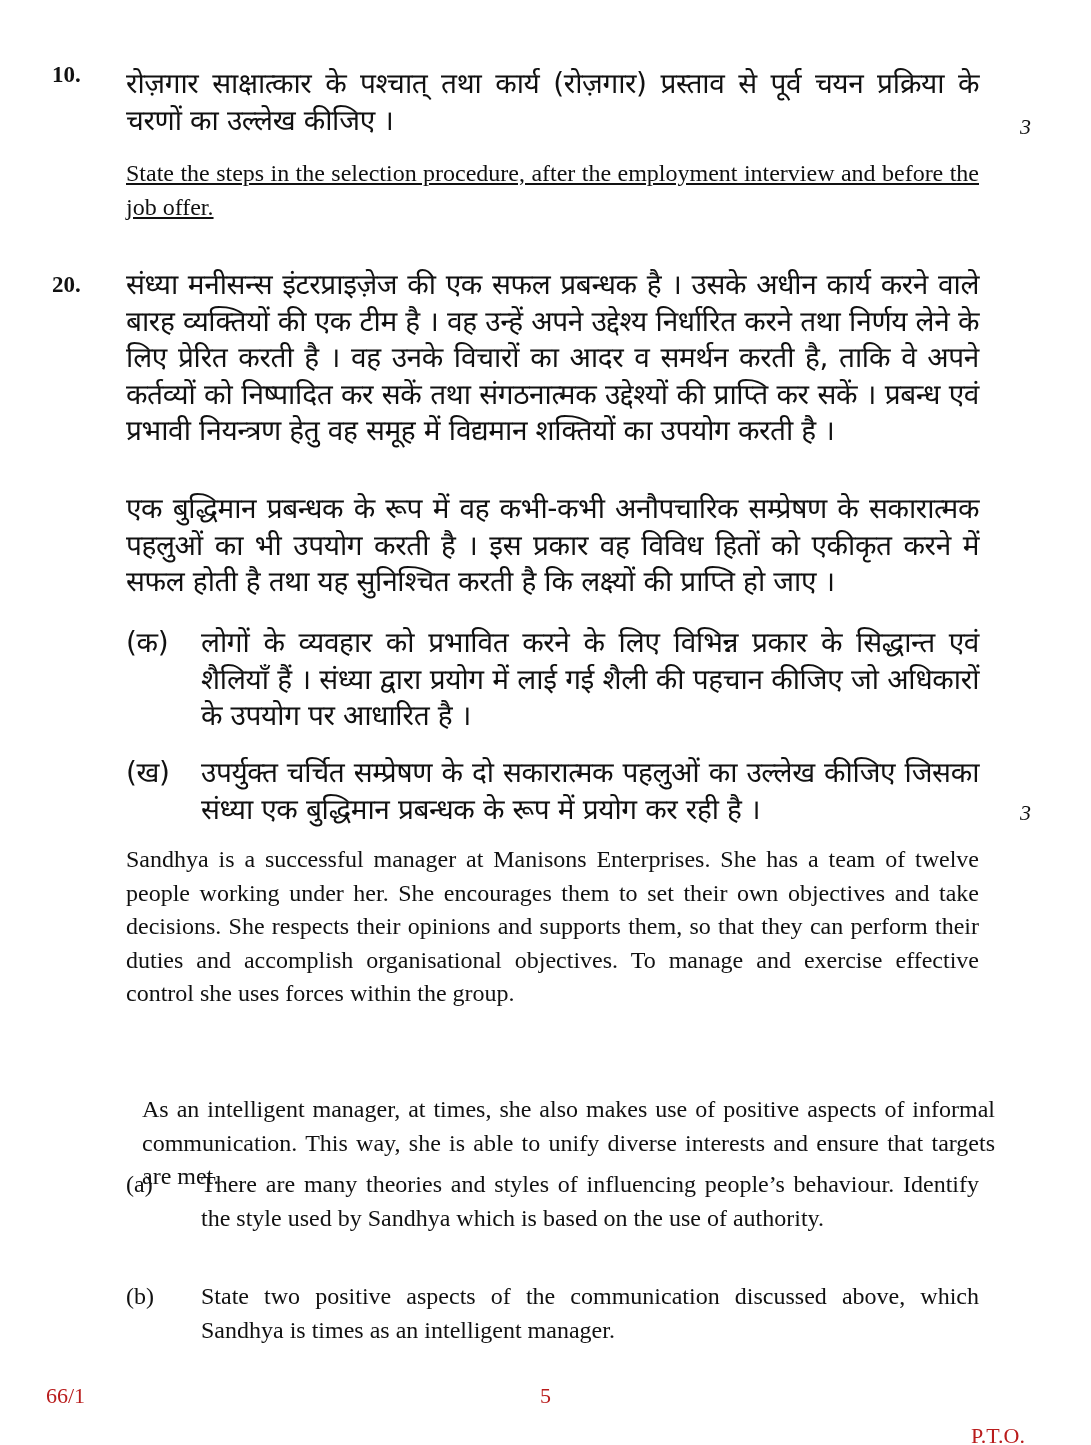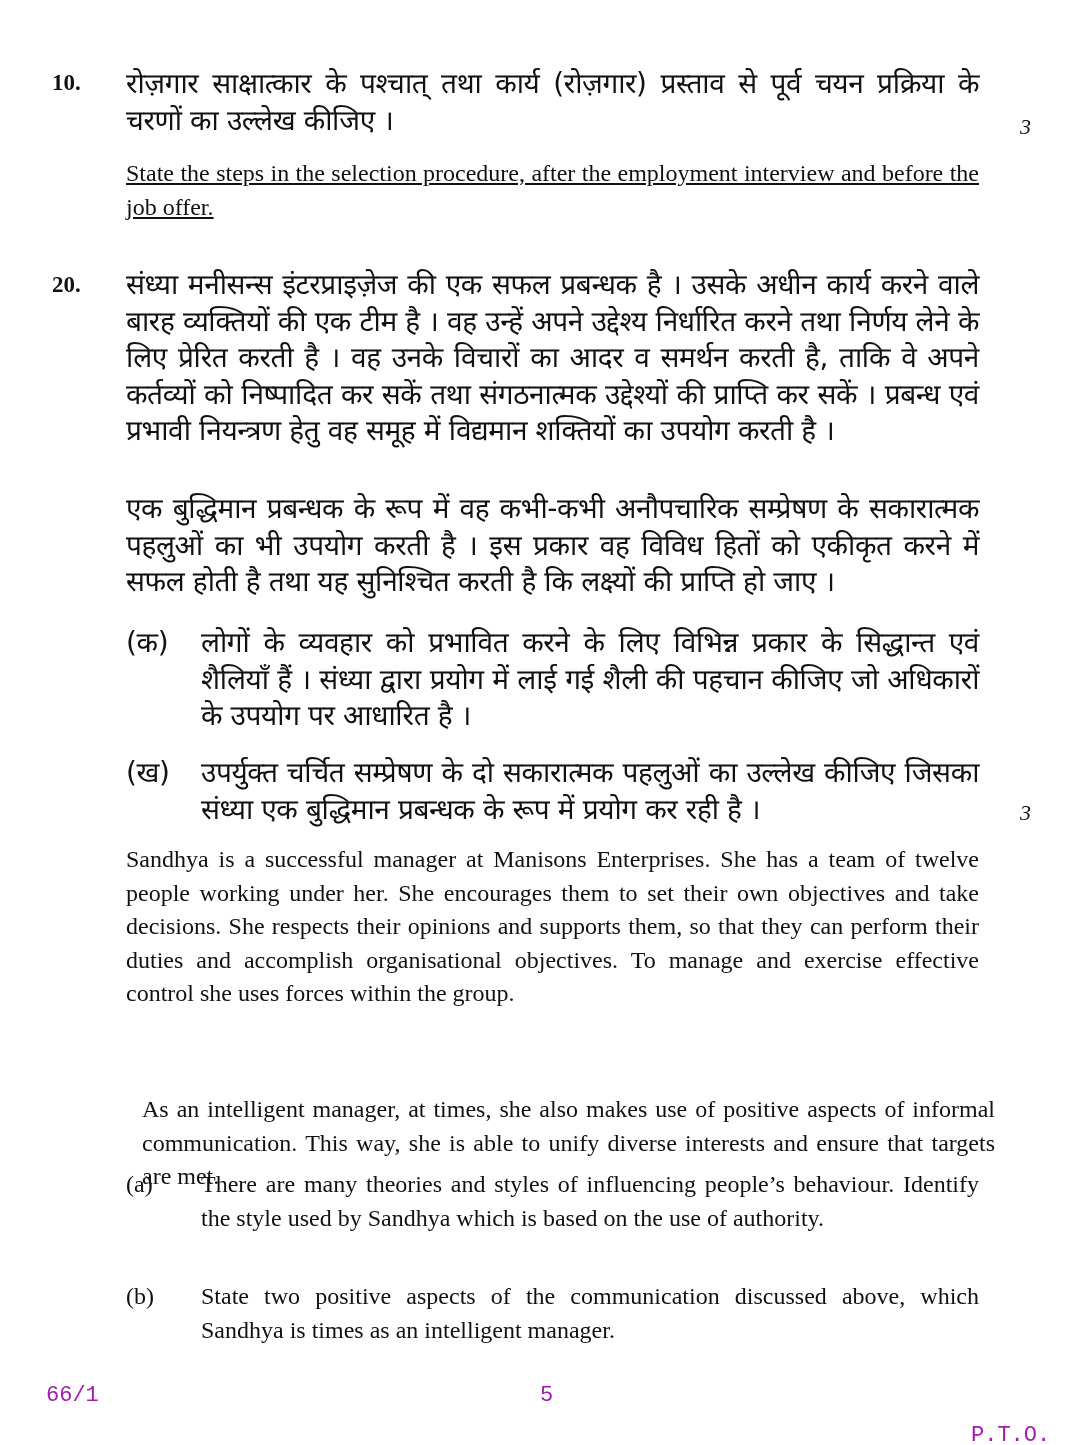--- a/index.html
+++ b/index.html
@@ -26,29 +26,29 @@
       font-size: 24px; line-height: 33.5px;
     }
     .marks {
       position: absolute; left: 1020px;
       font-family: "Liberation Serif", serif; font-style: italic; font-size: 22px;
     }
     .sub { position: absolute; left: 126px; width: 853px; }
     .sub .lbl { position: absolute; left: 0; }
     .sub .txt { position: absolute; left: 75px; width: 778px; text-align: justify; text-align-last: left; }
     .footer {
-      position: absolute; top: 1383px; font-family: Liberation Mono, monospace;
-      font-size: 22px; color: #a21caf;
+      position: absolute; top: 1383px; font-family: Liberation Serif, serif;
+      font-size: 22px; color: #b91c1c;
     }
   </style>
 </head>
 <body>
 
 <div class="q">
-  <div class="qnum" style="top:70px;text-align:right;">10.</div>
+  <div class="qnum" style="top:62px;text-align:right;">10.</div>
   <div class="para hi" style="top:66px;">रोज़गार साक्षात्कार के पश्चात् तथा कार्य (रोज़गार) प्रस्ताव से पूर्व चयन प्रक्रिया के चरणों का उल्लेख कीजिए ।</div>
   <div class="marks" style="top:114px;">3</div>
   <div class="para en" style="top:157px;text-decoration:underline;">State the steps in the selection procedure, after the employment interview and before the job offer.</div>
 </div>
 
 <div class="q">
   <div class="qnum" style="top:272px;">20.</div>
   <div class="para hi" style="top:267px;">संध्या मनीसन्स इंटरप्राइज़ेज की एक सफल प्रबन्धक है । उसके अधीन कार्य करने वाले बारह व्यक्तियों की एक टीम है । वह उन्हें अपने उद्देश्य निर्धारित करने तथा निर्णय लेने के लिए प्रेरित करती है । वह उनके विचारों का आदर व समर्थन करती है, ताकि वे अपने कर्तव्यों को निष्पादित कर सकें तथा संगठनात्मक उद्देश्यों की प्राप्ति कर सकें । प्रबन्ध एवं प्रभावी नियन्त्रण हेतु वह समूह में विद्यमान शक्तियों का उपयोग करती है ।</div>
   <div class="para hi" style="top:491px;">एक बुद्धिमान प्रबन्धक के रूप में वह कभी-कभी अनौपचारिक सम्प्रेषण के सकारात्मक पहलुओं का भी उपयोग करती है । इस प्रकार वह विविध हितों को एकीकृत करने में सफल होती है तथा यह सुनिश्चित करती है कि लक्ष्यों की प्राप्ति हो जाए ।</div>
 

